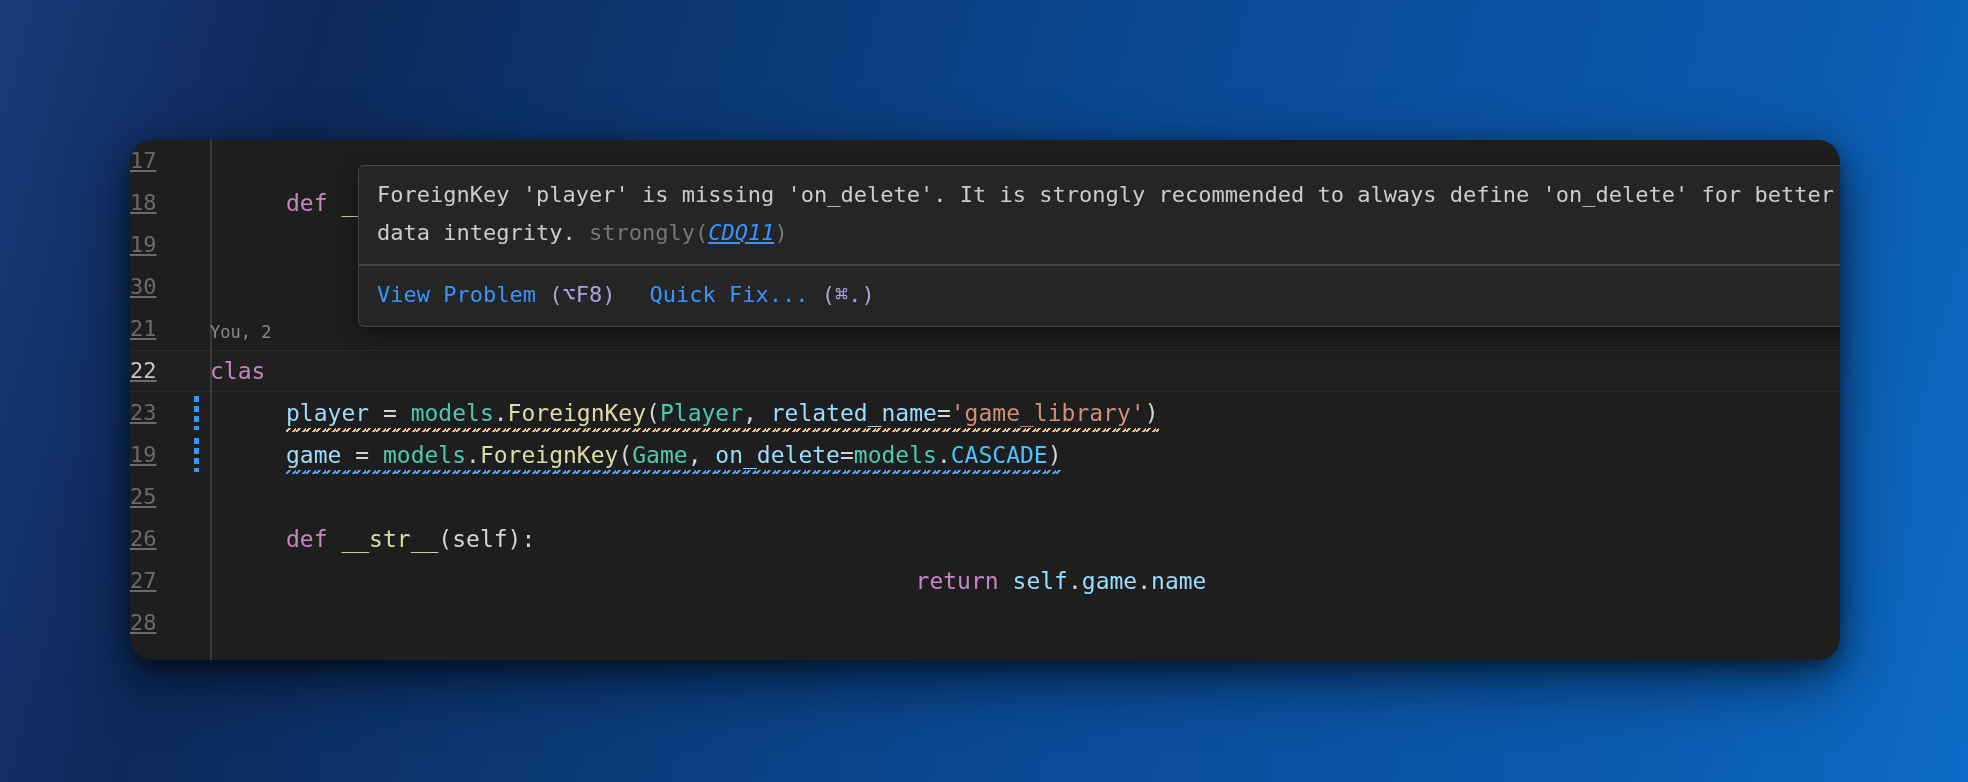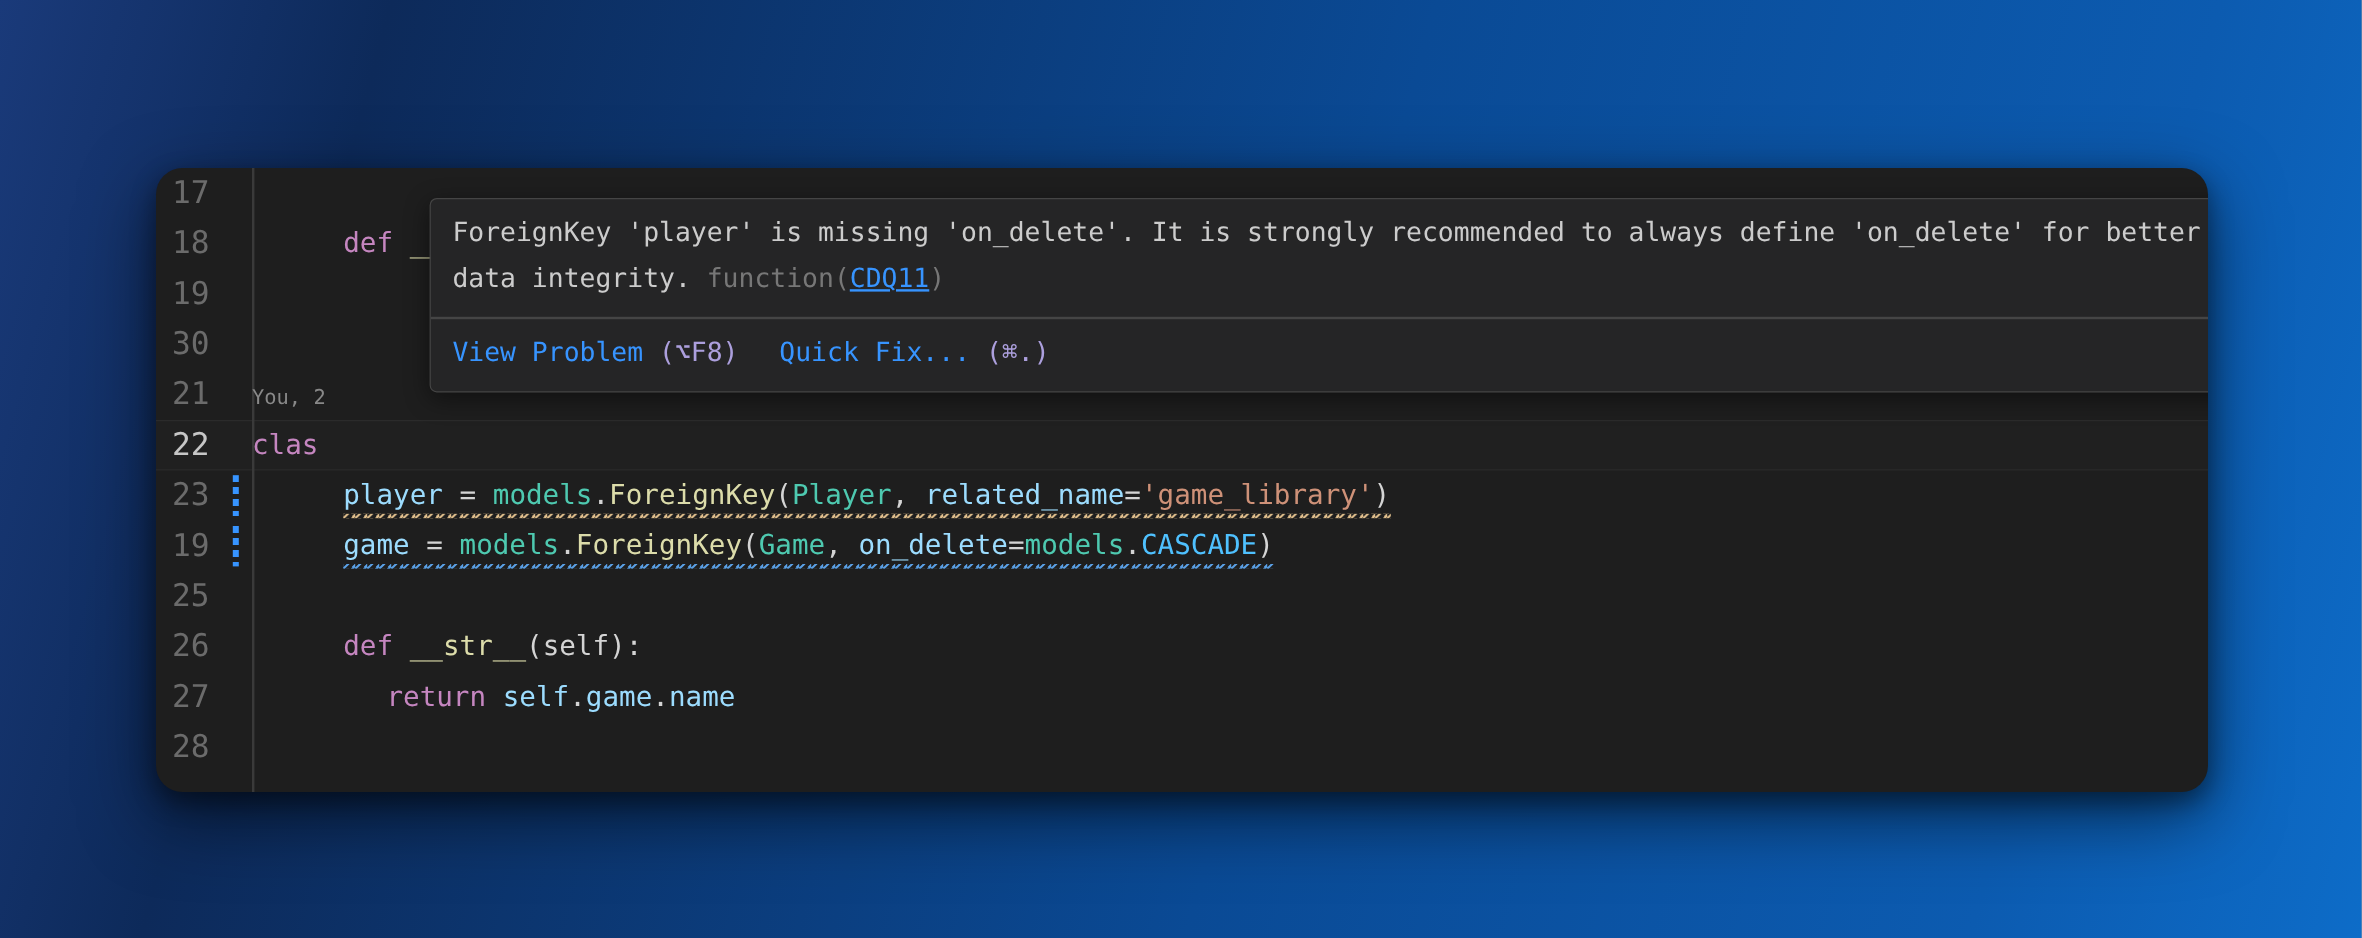--- a/index.html
+++ b/index.html
@@ -23,25 +23,26 @@
       overflow: hidden;
     }
     .editor-body {
       display: flex;
       height: 100%;
       position: relative;
     }
     .gutter {
       flex: 0 0 80px;
       padding-top: 0;
-      text-align: center;
+      text-align: left;
       padding-right: 22px;
       color: #6b6b6b;
-      font-size: 26px;
+      font-size: 22px;
       line-height: 42px;
+      text-decoration: underline;
     }
     .gutter .ln { height: 42px; }
     .code-area {
       flex: 1;
       position: relative;
       font-size: 23px;
       line-height: 42px;
     }
     .line-highlight {
       position: absolute;
@@ -63,21 +64,21 @@
       background: #3a3a3a;
     }
     .code-line {
       height: 42px;
       white-space: pre;
       padding-left: 24px;
       color: #d4d4d4;
       position: relative;
     }
     .indent1 { padding-left: 76px; }
-    .indent2 { padding-left: 112px; }
+    .indent2 { padding-left: 72px; text-align: center; }
     .codelens {
       height: 42px;
       padding-left: 0;
       font-size: 17px;
       line-height: 48px;
       color: #888;
     }
     .kw { color: #c586c0; }
     .fn-def { color: #dcdcaa; }
     .class-name { color: #4ec9b0; }
@@ -135,21 +136,21 @@
     }
     .tooltip-section {
       padding: 10px 18px 12px 18px;
     }
     .tooltip-divider {
       height: 1px;
       background: #454545;
     }
     .tooltip-msg { color: #cccccc; white-space: normal; }
     .tooltip-src { color: #777; }
-    .tooltip-link { color: #3794ff; text-decoration: underline; cursor: pointer; }
+    .tooltip-link { color: #3794ff; text-decoration: underline; cursor: pointer; font-style: italic; }
     .tooltip-sig { color: #cccccc; }
     .tooltip-actions { display: flex; gap: 34px; }
     .tooltip-action { color: #3794ff; cursor: pointer; }
     .tooltip-shortcut { color: #c4b5fd; opacity: 0.85; }
   </style>
 </head>
 <body>
 
 <div class="editor-window">
   <div class="editor-body">
@@ -189,21 +190,21 @@
 
       <div class="code-line"></div>
 
       <div class="code-line indent1"><span class="kw">def</span> <span class="fn-def">__str__</span><span class="punc">(self):</span></div>
 
       <div class="code-line indent2"><span class="kw">return</span> <span class="self">self</span><span class="dot">.</span><span class="var">game</span><span class="dot">.</span><span class="var">name</span></div>
 
       <div class="hover-tooltip">
         <div class="tooltip-section">
           <span class="tooltip-msg">ForeignKey 'player' is missing 'on_delete'. It is strongly recommended to always define 'on_delete' for better data integrity.</span>
-          <span class="tooltip-src"> <span>function</span>(</span><span class="tooltip-link">CDQ11</span><span class="tooltip-src">)</span>
+          <span class="tooltip-src"> <span>strongly</span>(</span><span class="tooltip-link">CDQ11</span><span class="tooltip-src">)</span>
         </div>
         <div class="tooltip-divider"></div>
         <div class="tooltip-divider"></div>
         <div class="tooltip-section tooltip-actions">
           <span class="tooltip-action"><span>View Problem</span> <span class="tooltip-shortcut">(⌥F8)</span></span>
           <span class="tooltip-action"><span>Quick Fix...</span> <span class="tooltip-shortcut">(⌘.)</span></span>
         </div>
       </div>
 
     </div>

